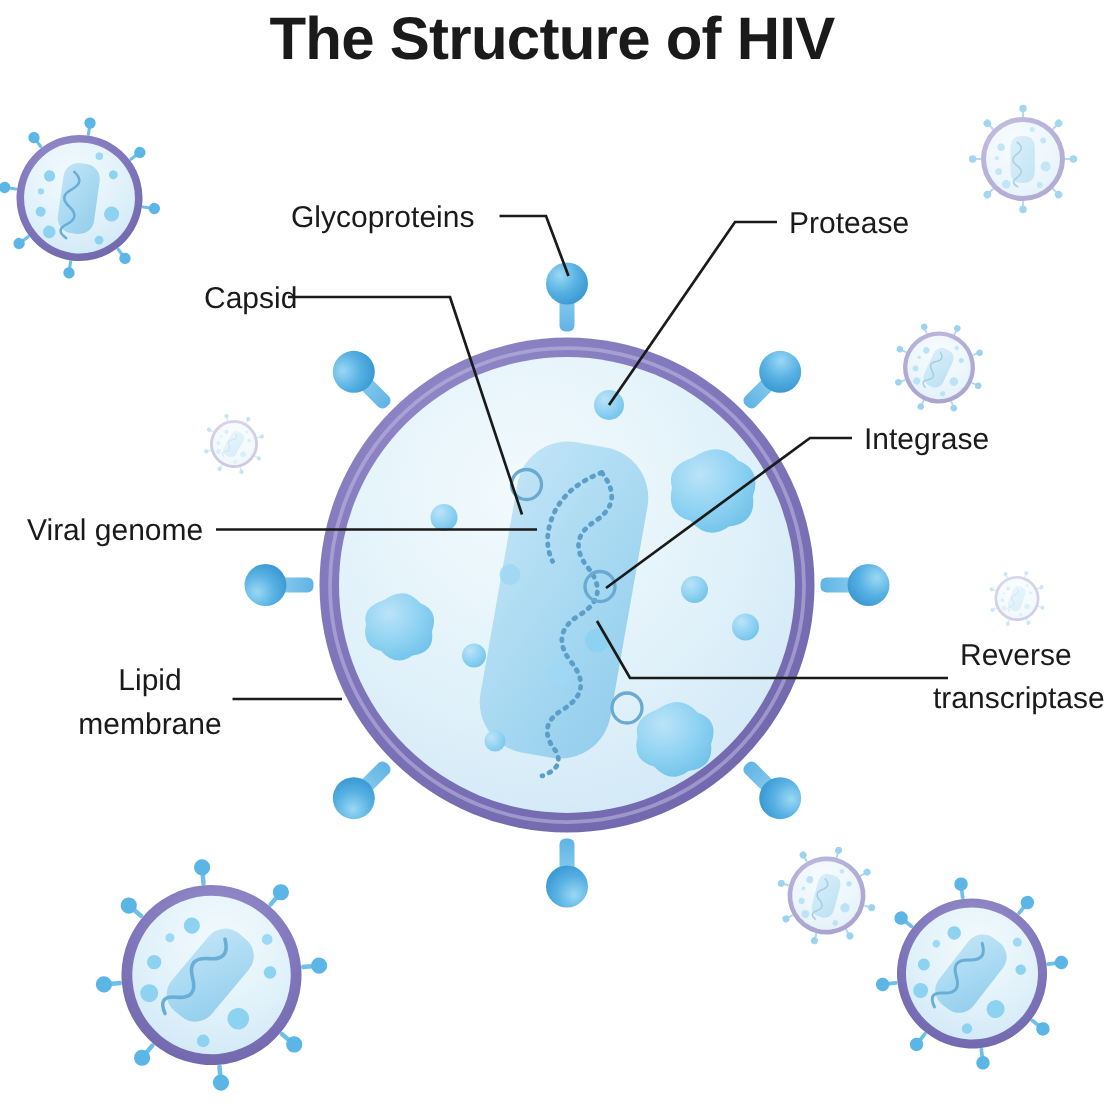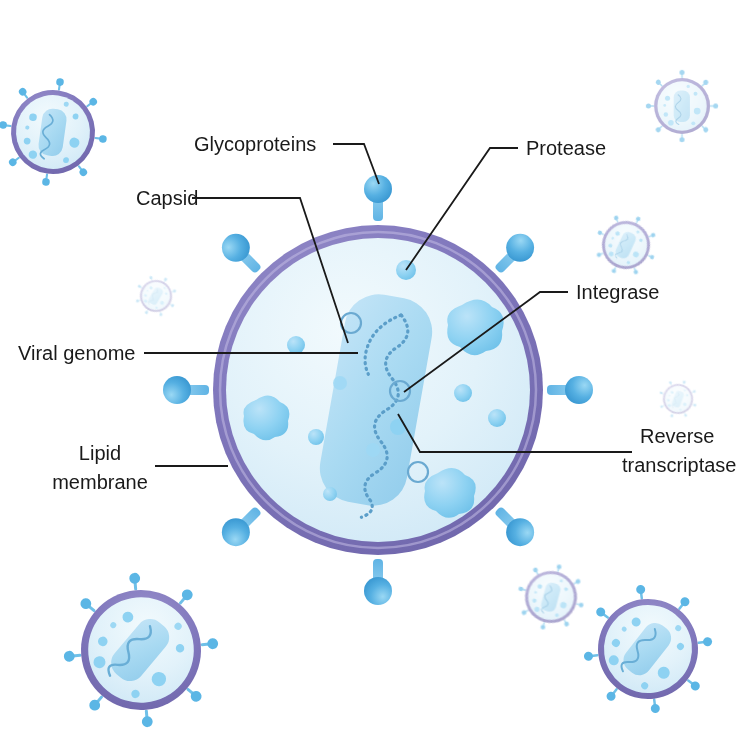--- a/index.html
+++ b/index.html
@@ -12,20 +12,21 @@
   svg{position:absolute;top:0;left:0;width:736px;height:743px;}
   .lbl{font-family:"Liberation Sans","DejaVu Sans",sans-serif;
        font-size:20px;fill:#1a1a1a;}
   .leader{stroke:#1a1a1a;stroke-width:1.8;fill:none;}
 </style>
 </head>
 <body>
 
 <div id="stage">
 
+  <div id="title">The Structure of HIV</div>
 
   <svg viewBox="0 0 736 743">
     <defs>
       <radialGradient id="gMembrane" cx="38%" cy="30%" r="78%">
         <stop offset="0%" stop-color="#9b93cd"></stop>
         <stop offset="55%" stop-color="#8178bd"></stop>
         <stop offset="100%" stop-color="#6f66ab"></stop>
       </radialGradient>
       <radialGradient id="gInterior" cx="40%" cy="30%" r="80%">
         <stop offset="0%" stop-color="#f2fafd"></stop>

